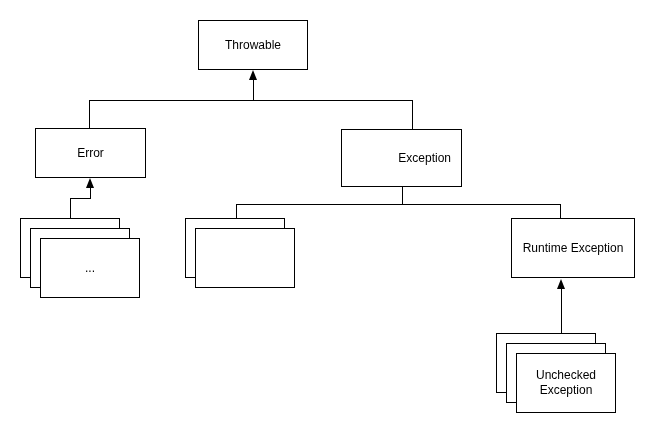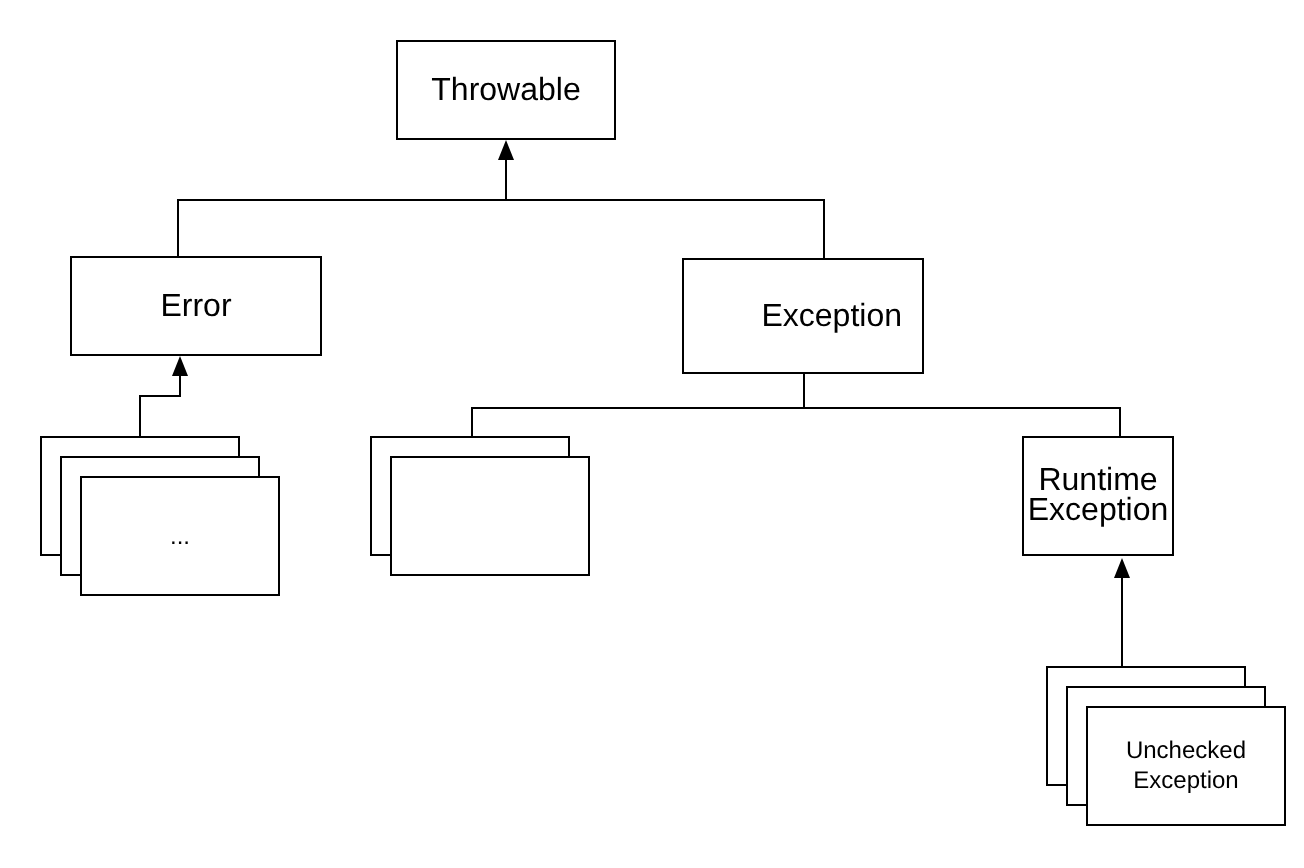--- a/index.html
+++ b/index.html
@@ -26,21 +26,21 @@
   }
   .node {
     position: absolute;
     box-sizing: border-box;
     border: 1px solid #000000;
     background: #ffffff;
     display: flex;
     align-items: center;
     justify-content: center;
     text-align: center;
-    font-size: 16px;
+    font-size: 12px;
     line-height: 15px;
     z-index: 2;
   }
   .node .label {
     display: block;
     padding: 0 10px;
   }
   .stack-box {
     position: absolute;
     box-sizing: border-box;
@@ -50,28 +50,28 @@
     height: 60px;
     display: flex;
     align-items: center;
     justify-content: center;
     text-align: center;
     font-size: 12px;
     line-height: 15px;
   }
   
   #node-throwable   { left: 198px; top: 20px;  width: 110px; height: 50px; }
-  #node-error       { left: 35px;  top: 128px; width: 126px; height: 50px; justify-content: center; }
+  #node-error       { left: 35px;  top: 128px; width: 111px; height: 50px; justify-content: center; }
   #node-exception   { left: 341px; top: 129px; width: 121px; height: 58px; justify-content: flex-end; }
-  #node-runtime     { left: 511px; top: 218px; width: 76px; height: 60px; }
+  #node-runtime     { left: 511px; top: 218px; width: 124px; height: 60px; }
 
   .stack { position: absolute; z-index: 2; }
   #stack-error-subclasses { left: 20px;  top: 218px; width: 121px; height: 81px; }
   #stack-checked          { left: 185px; top: 218px; width: 121px; height: 81px; }
-  #stack-unchecked        { left: 523px; top: 333px; width: 121px; height: 81px; }
+  #stack-unchecked        { left: 496px; top: 333px; width: 121px; height: 81px; }
   .stack .back  { left: 0;    top: 0;    z-index: 1; }
   .stack .mid   { left: 10px; top: 10px; z-index: 2; }
   .stack .front { left: 20px; top: 20px; z-index: 3; }
 </style>
 </head>
 <body>
 
 <div class="canvas">
 
   <svg class="edges-layer" width="652" height="434" viewBox="0 0 652 434" xmlns="http://www.w3.org/2000/svg">

